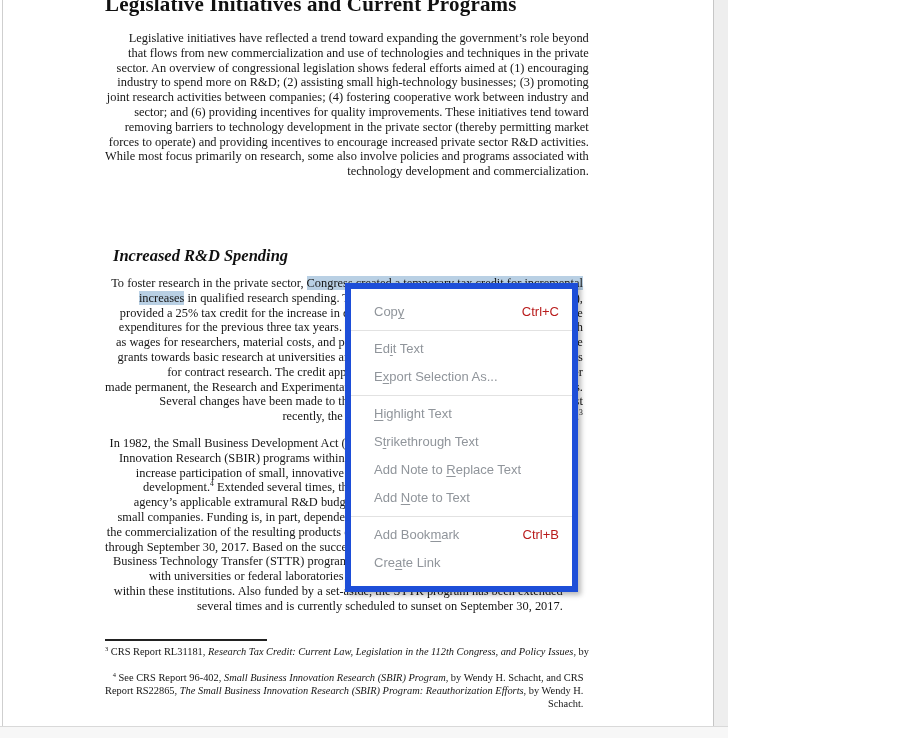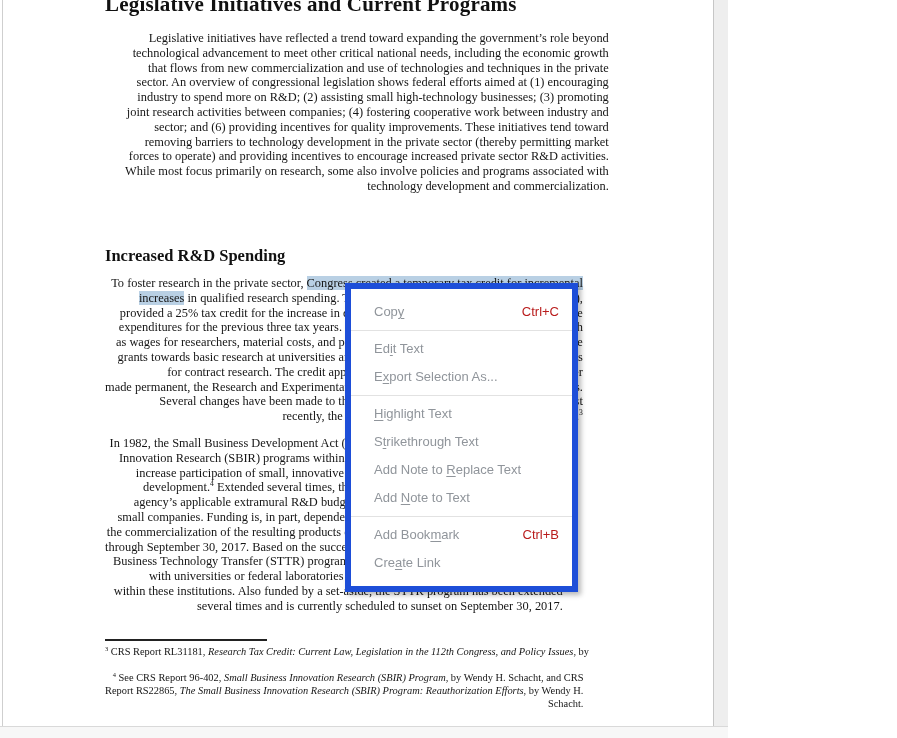--- a/index.html
+++ b/index.html
@@ -15,26 +15,26 @@
   .left-line{position:absolute;left:2px;top:0;width:1px;height:726px;background:#cfcfcf;}
   .right-bg{position:absolute;left:713px;top:0;width:184px;height:726px;background:#eeeeee;border-left:1px solid #c6c6c6;}
   .bottom-strip{position:absolute;left:0;top:726px;width:897px;height:12px;background:#f7f7f7;border-top:1px solid #d9d9d9;box-sizing:border-box;}
   
   .doc-title{
     position:absolute;left:105px;top:-8px;
     font-size:21px;font-weight:bold;color:#111;
     white-space:pre;letter-spacing:.2px;
   }
   .section-heading{
-    position:absolute;left:105px;top:246px;
-    font-size:16.5px;font-weight:bold;color:#111;white-space:pre;
+    position:absolute;left:113px;top:246px;
+    font-size:16.5px;font-weight:bold;color:#111;white-space:pre;font-style:italic;
   }
   .para{position:absolute;left:105px;color:#151515;}
   .para .tline{white-space:pre;font-size:12.4px;line-height:14.8px;height:14.8px;}
-  #para1{top:31px;margin-left:20px;}
+  #para1{top:31px;}
   #para2{top:276px;}
   #para3{top:436px;}
   .fn-rule{position:absolute;left:105px;top:639px;width:162px;height:1.5px;background:#222;}
   .footnote{position:absolute;left:105px;color:#151515;}
   .footnote .tline{white-space:pre;font-size:10.4px;line-height:13.2px;height:13.2px;}
   #fn3{top:645px;}
   #fn4{top:671px;}
   .hl{background:#b9d0e4;}
   .it{font-style:italic;}
   .sup{font-size:0.62em;vertical-align:super;line-height:0;}
@@ -64,21 +64,20 @@
 
   <div class="left-line"></div>
   <div class="right-bg"></div>
   <div class="bottom-strip"></div>
 
   <div>
     <div class="doc-title">Legislative Initiatives and Current Programs</div>
 
     <div class="para" id="para1">
         <div class="tline"><span class="">Legislative initiatives have reflected a trend toward expanding the government’s role beyond</span></div>
-        <div class="tline"><span class="">technological advancement to meet other critical national needs, including the economic growth</span></div>
         <div class="tline"><span class="">that flows from new commercialization and use of technologies and techniques in the private</span></div>
         <div class="tline"><span class="">sector. An overview of congressional legislation shows federal efforts aimed at (1) encouraging</span></div>
         <div class="tline"><span class="">industry to spend more on R&amp;D; (2) assisting small high-technology businesses; (3) promoting</span></div>
         <div class="tline"><span class="">joint research activities between companies; (4) fostering cooperative work between industry and</span></div>
         <div class="tline"><span class="">sector; and (6) providing incentives for quality improvements. These initiatives tend toward</span></div>
         <div class="tline"><span class="">removing barriers to technology development in the private sector (thereby permitting market</span></div>
         <div class="tline"><span class="">forces to operate) and providing incentives to encourage increased private sector R&amp;D activities.</span></div>
         <div class="tline"><span class="">While most focus primarily on research, some also involve policies and programs associated with</span></div>
         <div class="tline"><span class="">technology development and commercialization.</span></div>
       </div>

